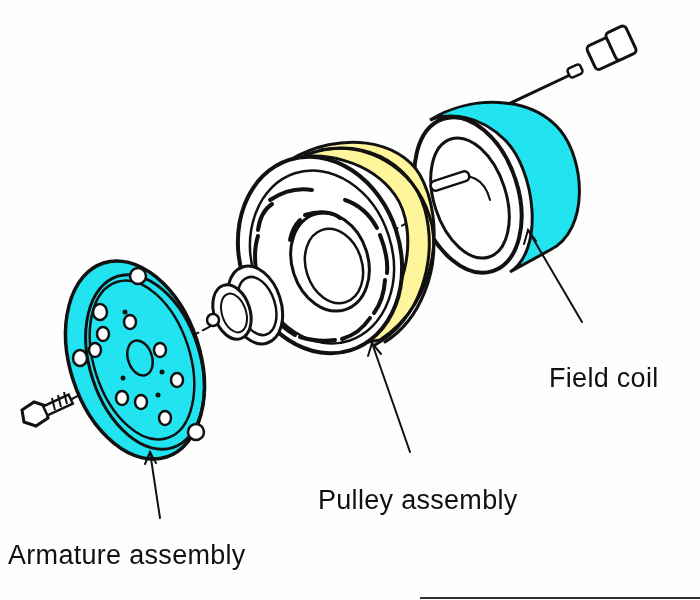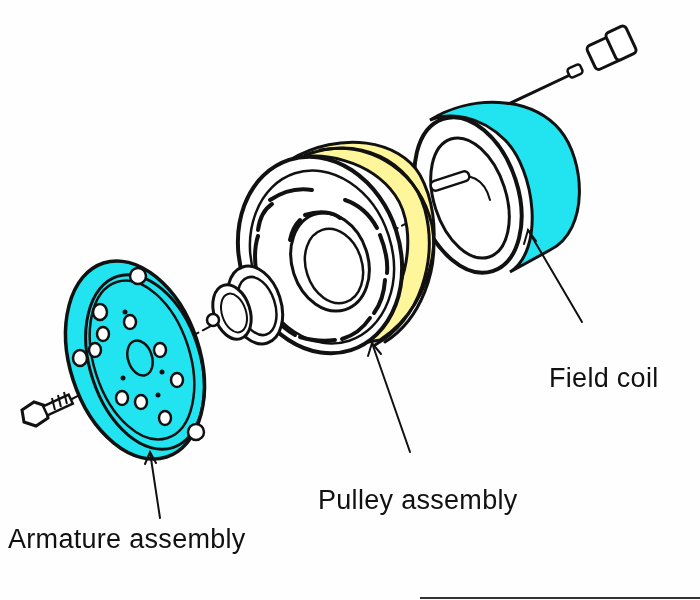--- a/index.html
+++ b/index.html
@@ -1,21 +1,21 @@
 <!DOCTYPE html>
 <html><head>
 <meta charset="utf-8">
 <style>
   html, body { margin: 0; padding: 0; background: #ffffff; }
   #stage { position: relative; width: 700px; height: 600px; overflow: hidden; background: #fefefe; }
   svg { position: absolute; left: 0; top: 0; }
   .label { position: absolute; font-family: "Liberation Sans", sans-serif; font-size: 27px; color: #111; white-space: nowrap; letter-spacing: 0.3px; }
   #lbl-field { left: 549px; top: 334px; margin-top: 29px; }
   #lbl-pulley { left: 318px; top: 485px; }
-  #lbl-armature { left: 8px; top: 524px; }
+  #lbl-armature { left: 8px; top: 540px; }
   .ink { stroke: #111; fill: none; stroke-width: 3; stroke-linecap: round; stroke-linejoin: round; }
   .thin { stroke: #111; fill: none; stroke-width: 2; stroke-linecap: round; }
 </style>
 </head>
 <body>
 
 <div id="stage">
   <svg width="700" height="600" viewBox="0 0 700 600">
 
     <line class="thin" x1="70" y1="400" x2="470" y2="190" stroke-dasharray="10 5"></line>

